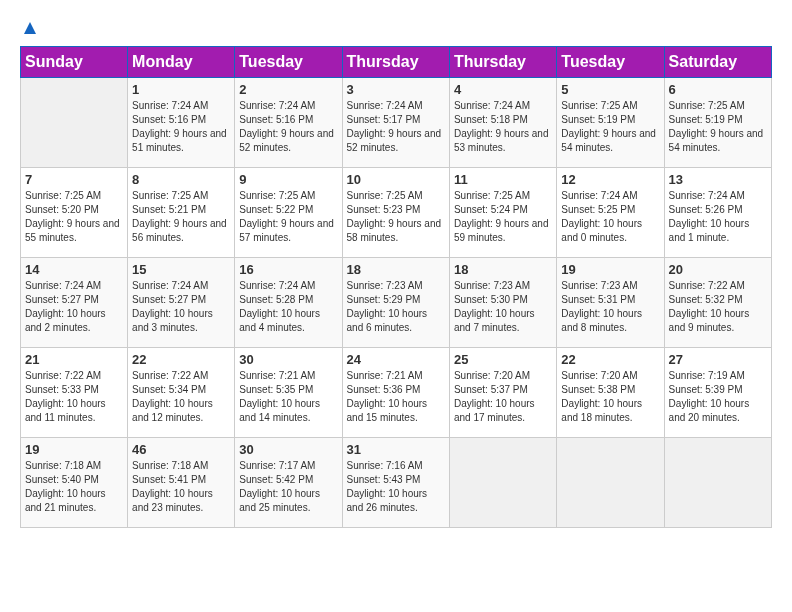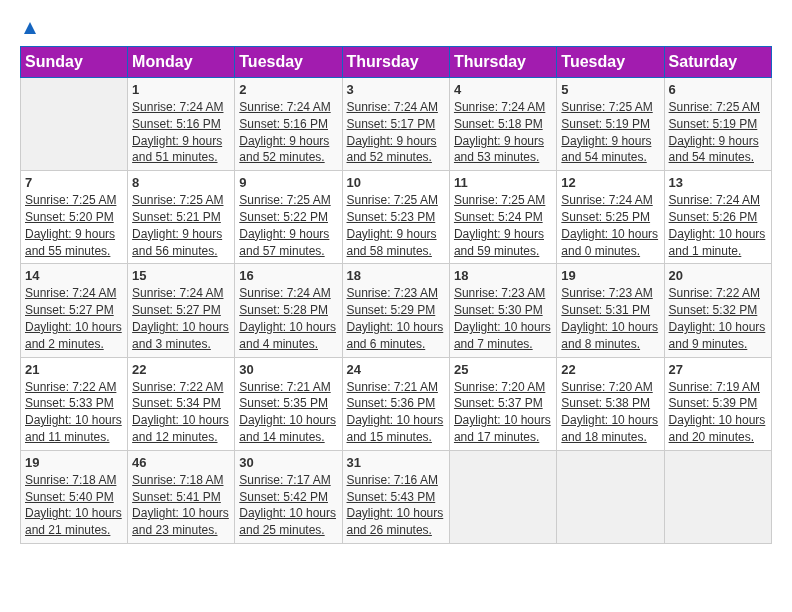--- a/index.html
+++ b/index.html
@@ -74,22 +74,21 @@
     .day-num {
       font-size: 13px;
       font-weight: bold;
       color: #333;
       display: block;
       margin-bottom: 2px;
     }
     .day-info {
       color: #333;
       line-height: 1.4;
-      font-size: 12px;
-      text-decoration: underline;
+      font-size: 10px;
     }
     .empty-cell {
       background: #f0f0f0 !important;
     }
   </style>
 </head>
 <body>
 
 <div class="header">
   <div class="logo">

